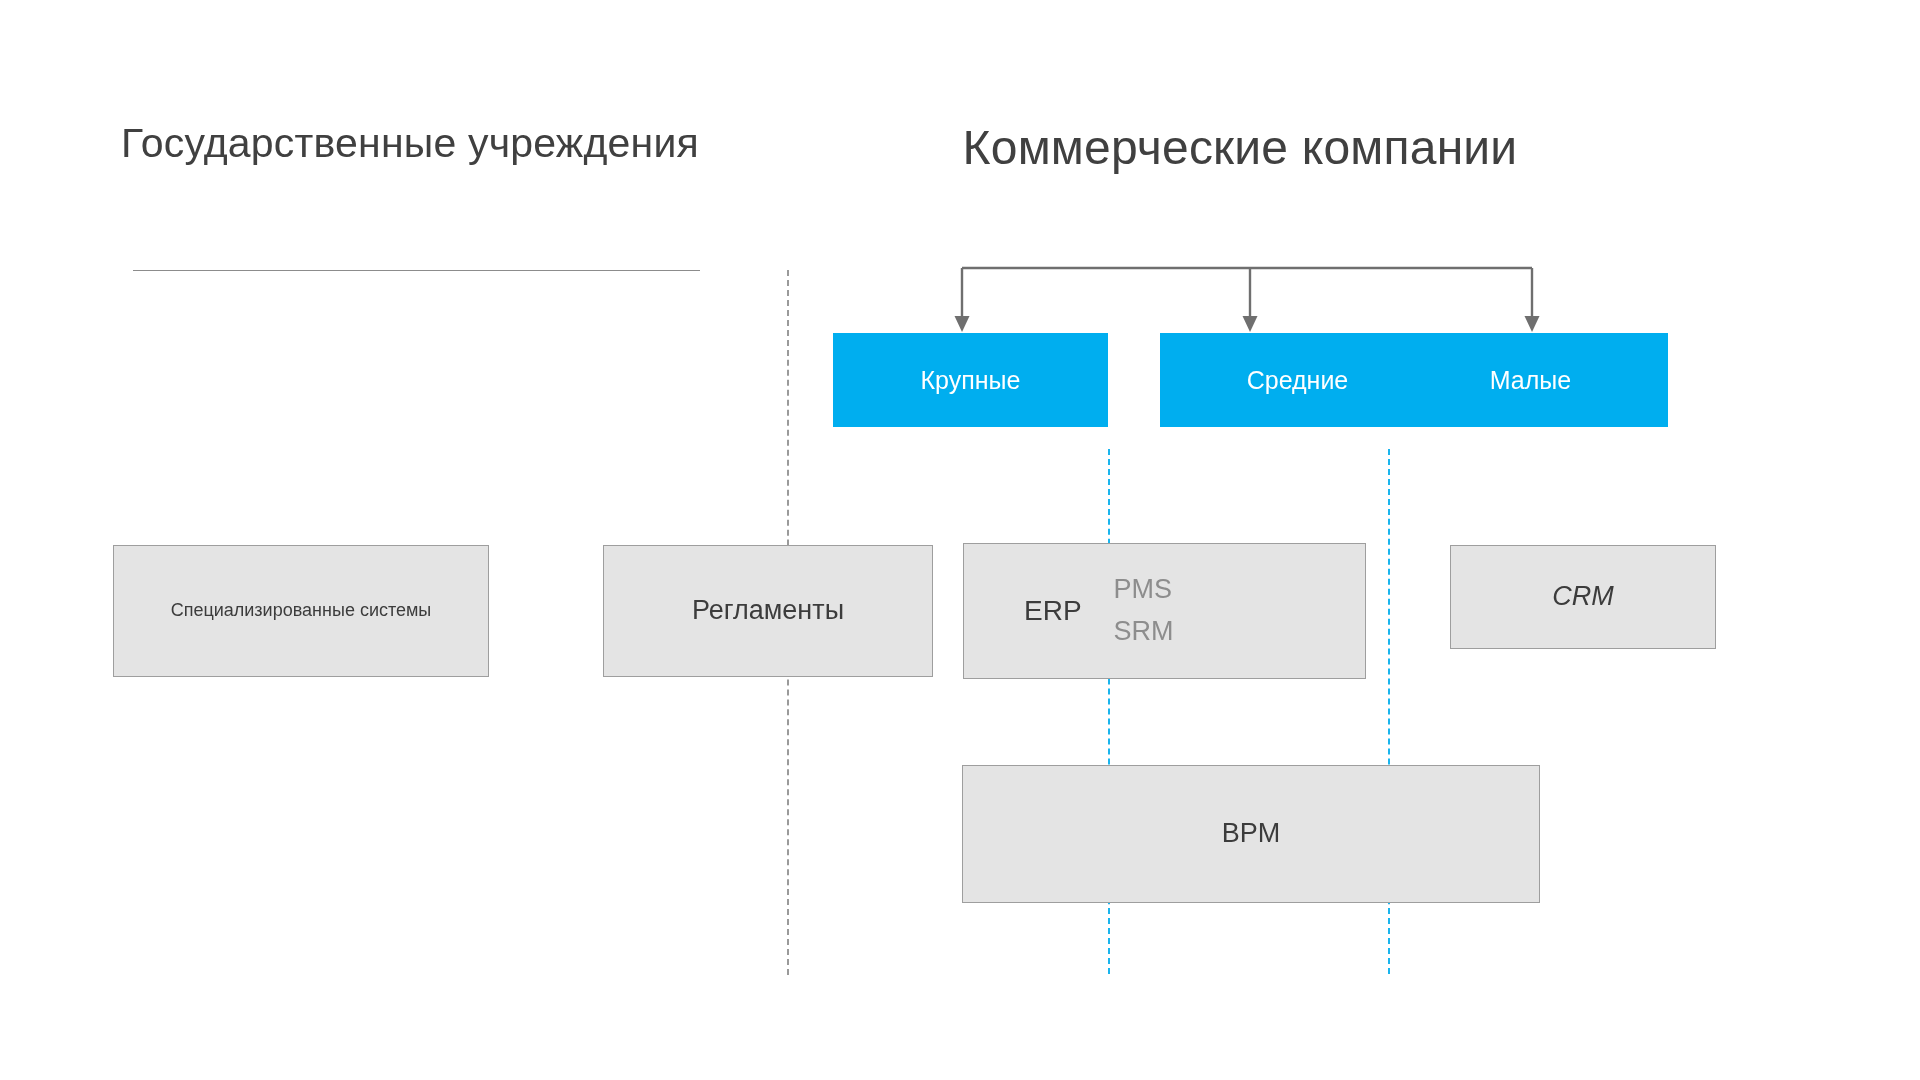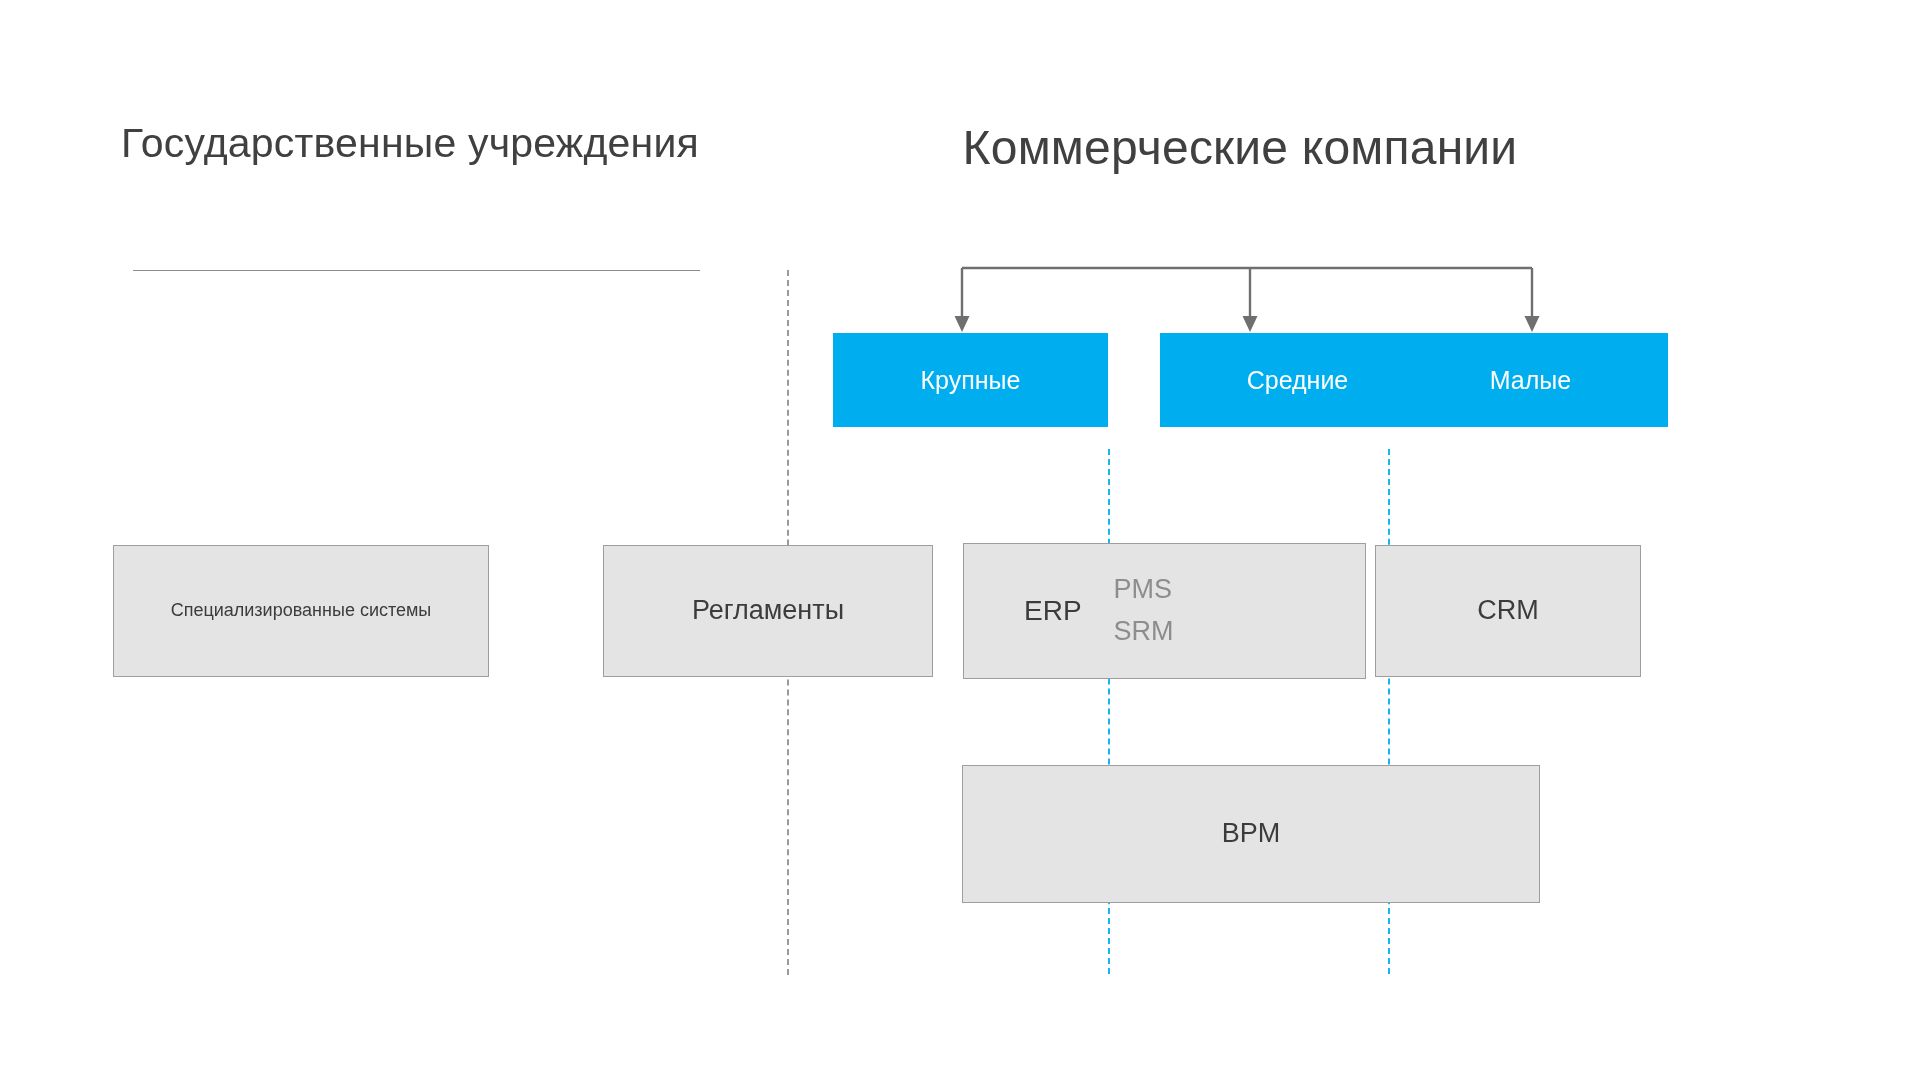--- a/index.html
+++ b/index.html
@@ -96,21 +96,21 @@
     font-size: 18px;
   }
   #box-reg {
     left: 603px;  top: 545px;  width: 330px; height: 132px;
   }
   #box-erp {
     left: 963px;  top: 543px;  width: 403px; height: 136px;
     justify-content: flex-start;
   }
   #box-crm {
-    left: 1375px; top: 545px;  width: 266px; height: 132px;
+    left: 1450px; top: 545px;  width: 266px; height: 104px; font-style: italic;
   }
   #box-bpm {
     left: 962px;  top: 765px;  width: 578px; height: 138px;
   }
 
   
   #erp-label {
     margin-left: 60px;
     font-size: 28px;
     color: #3c3c3c;

